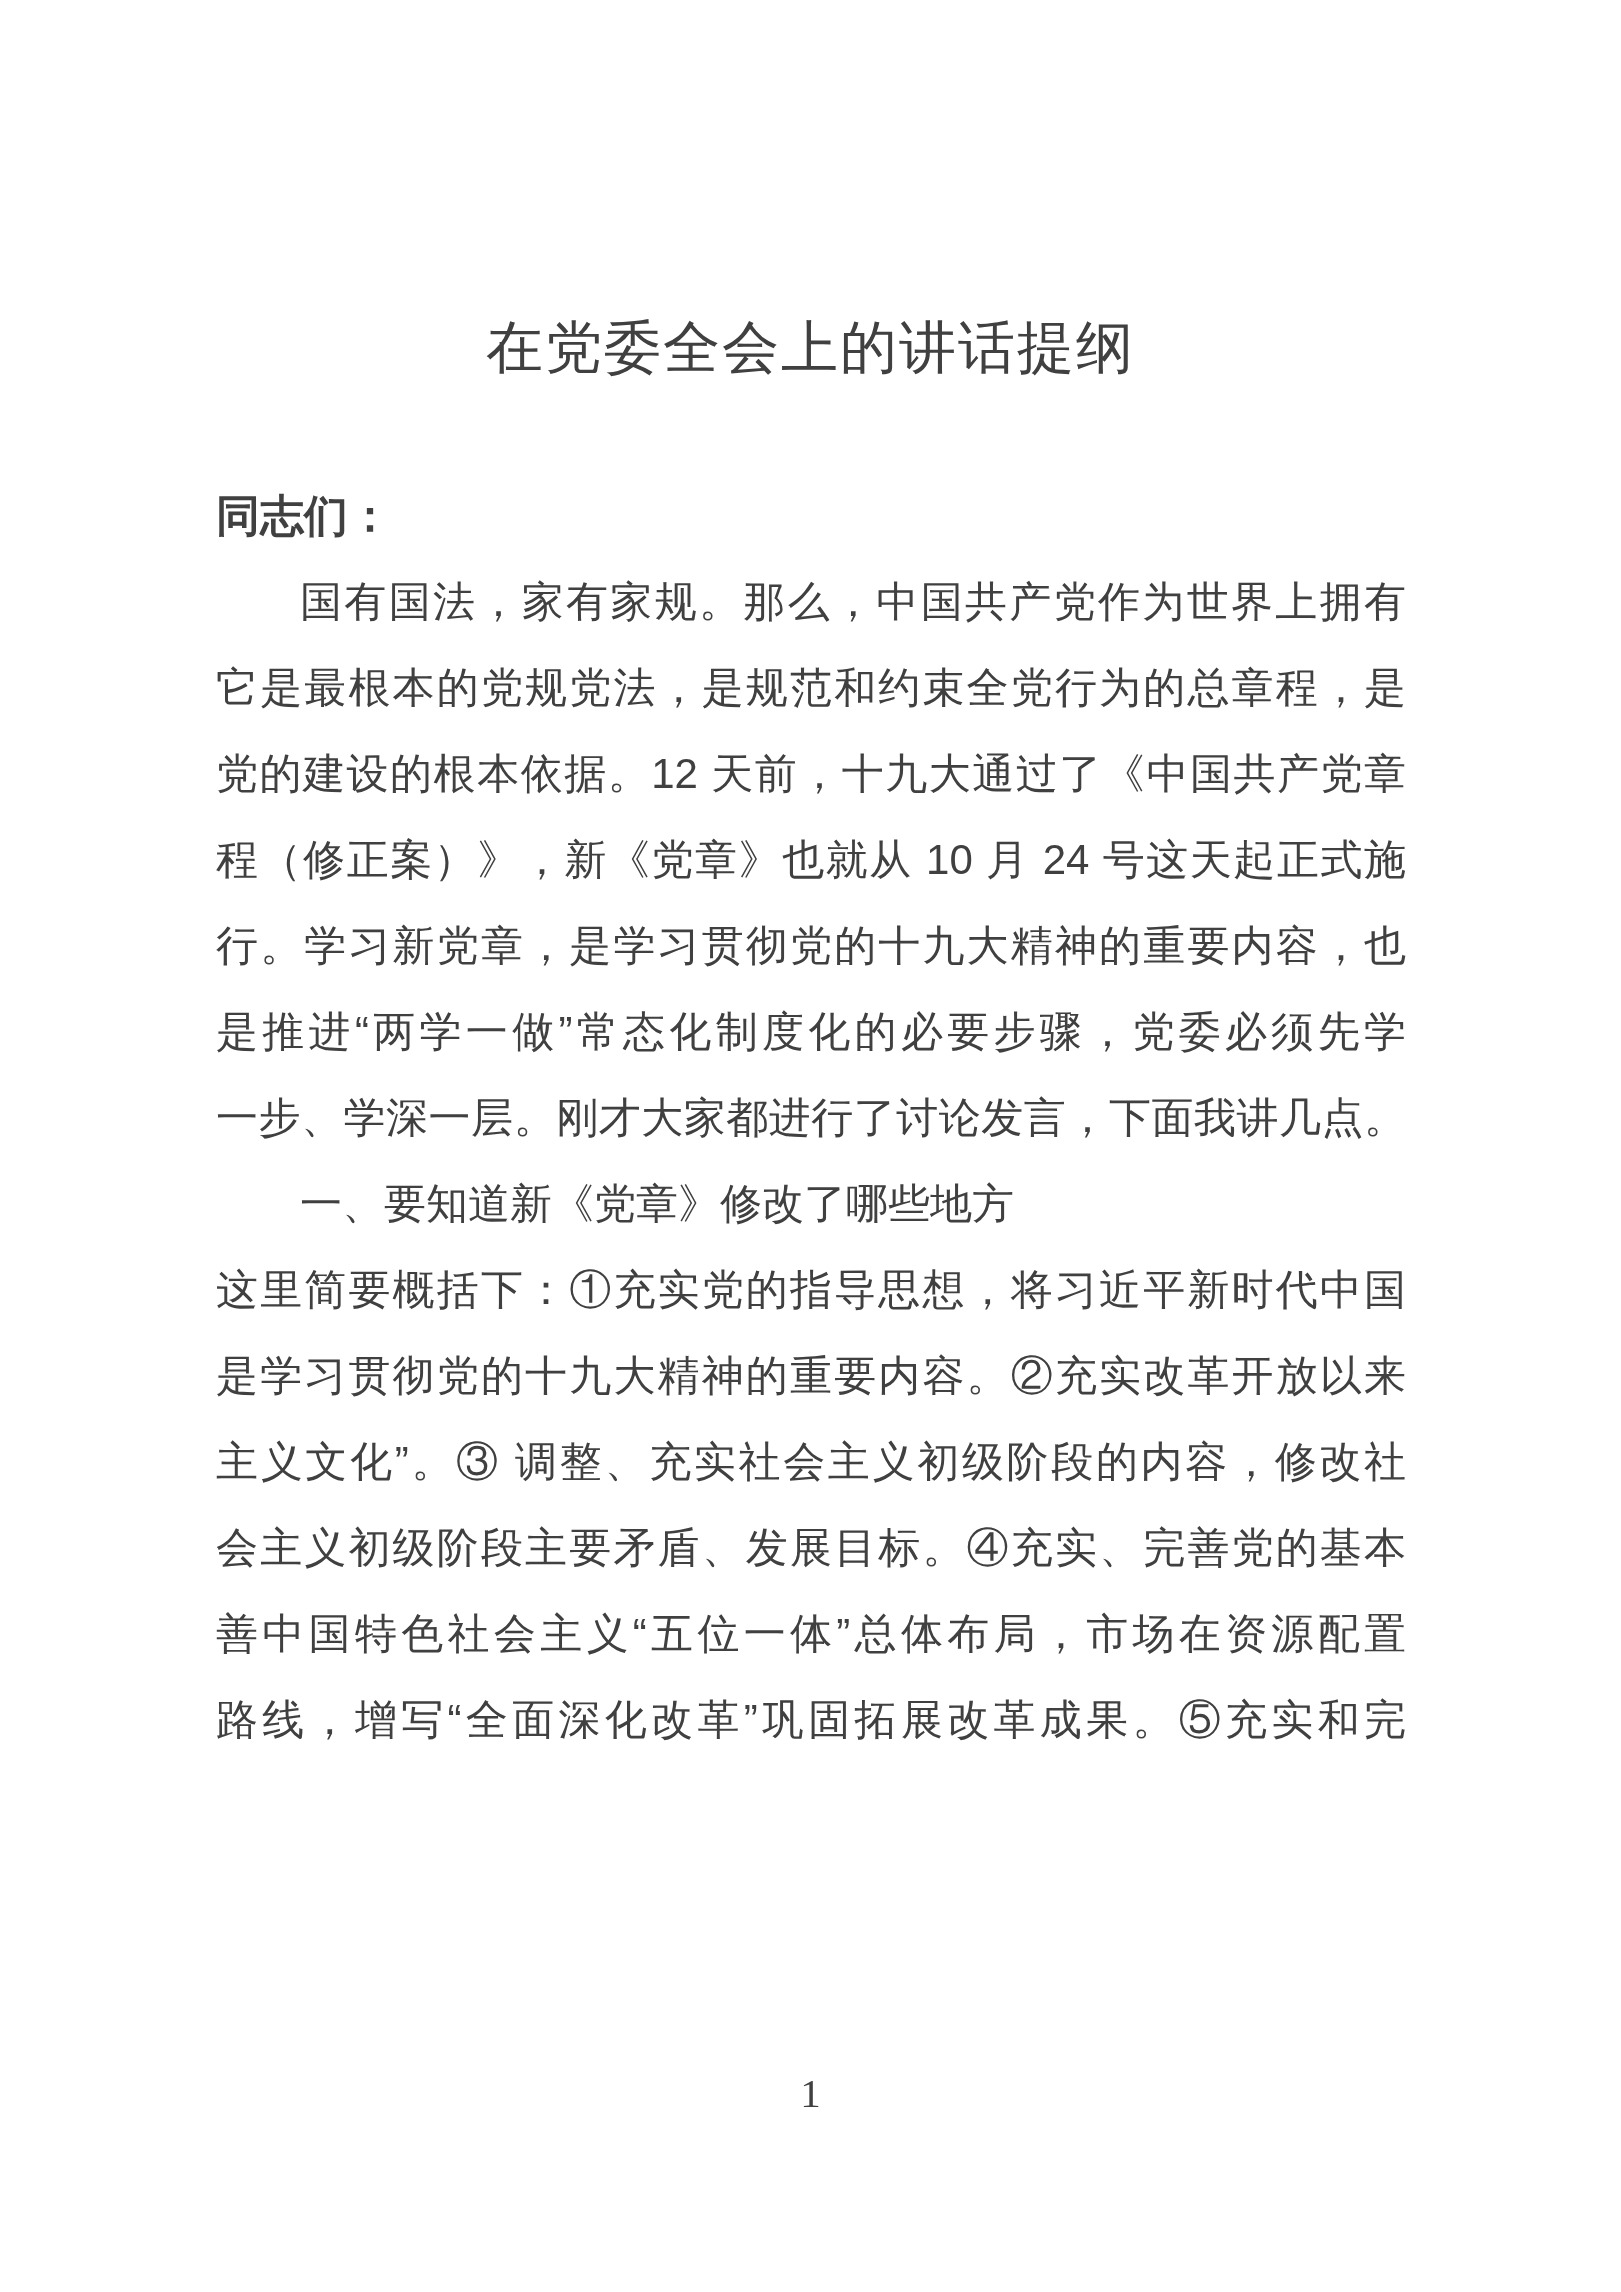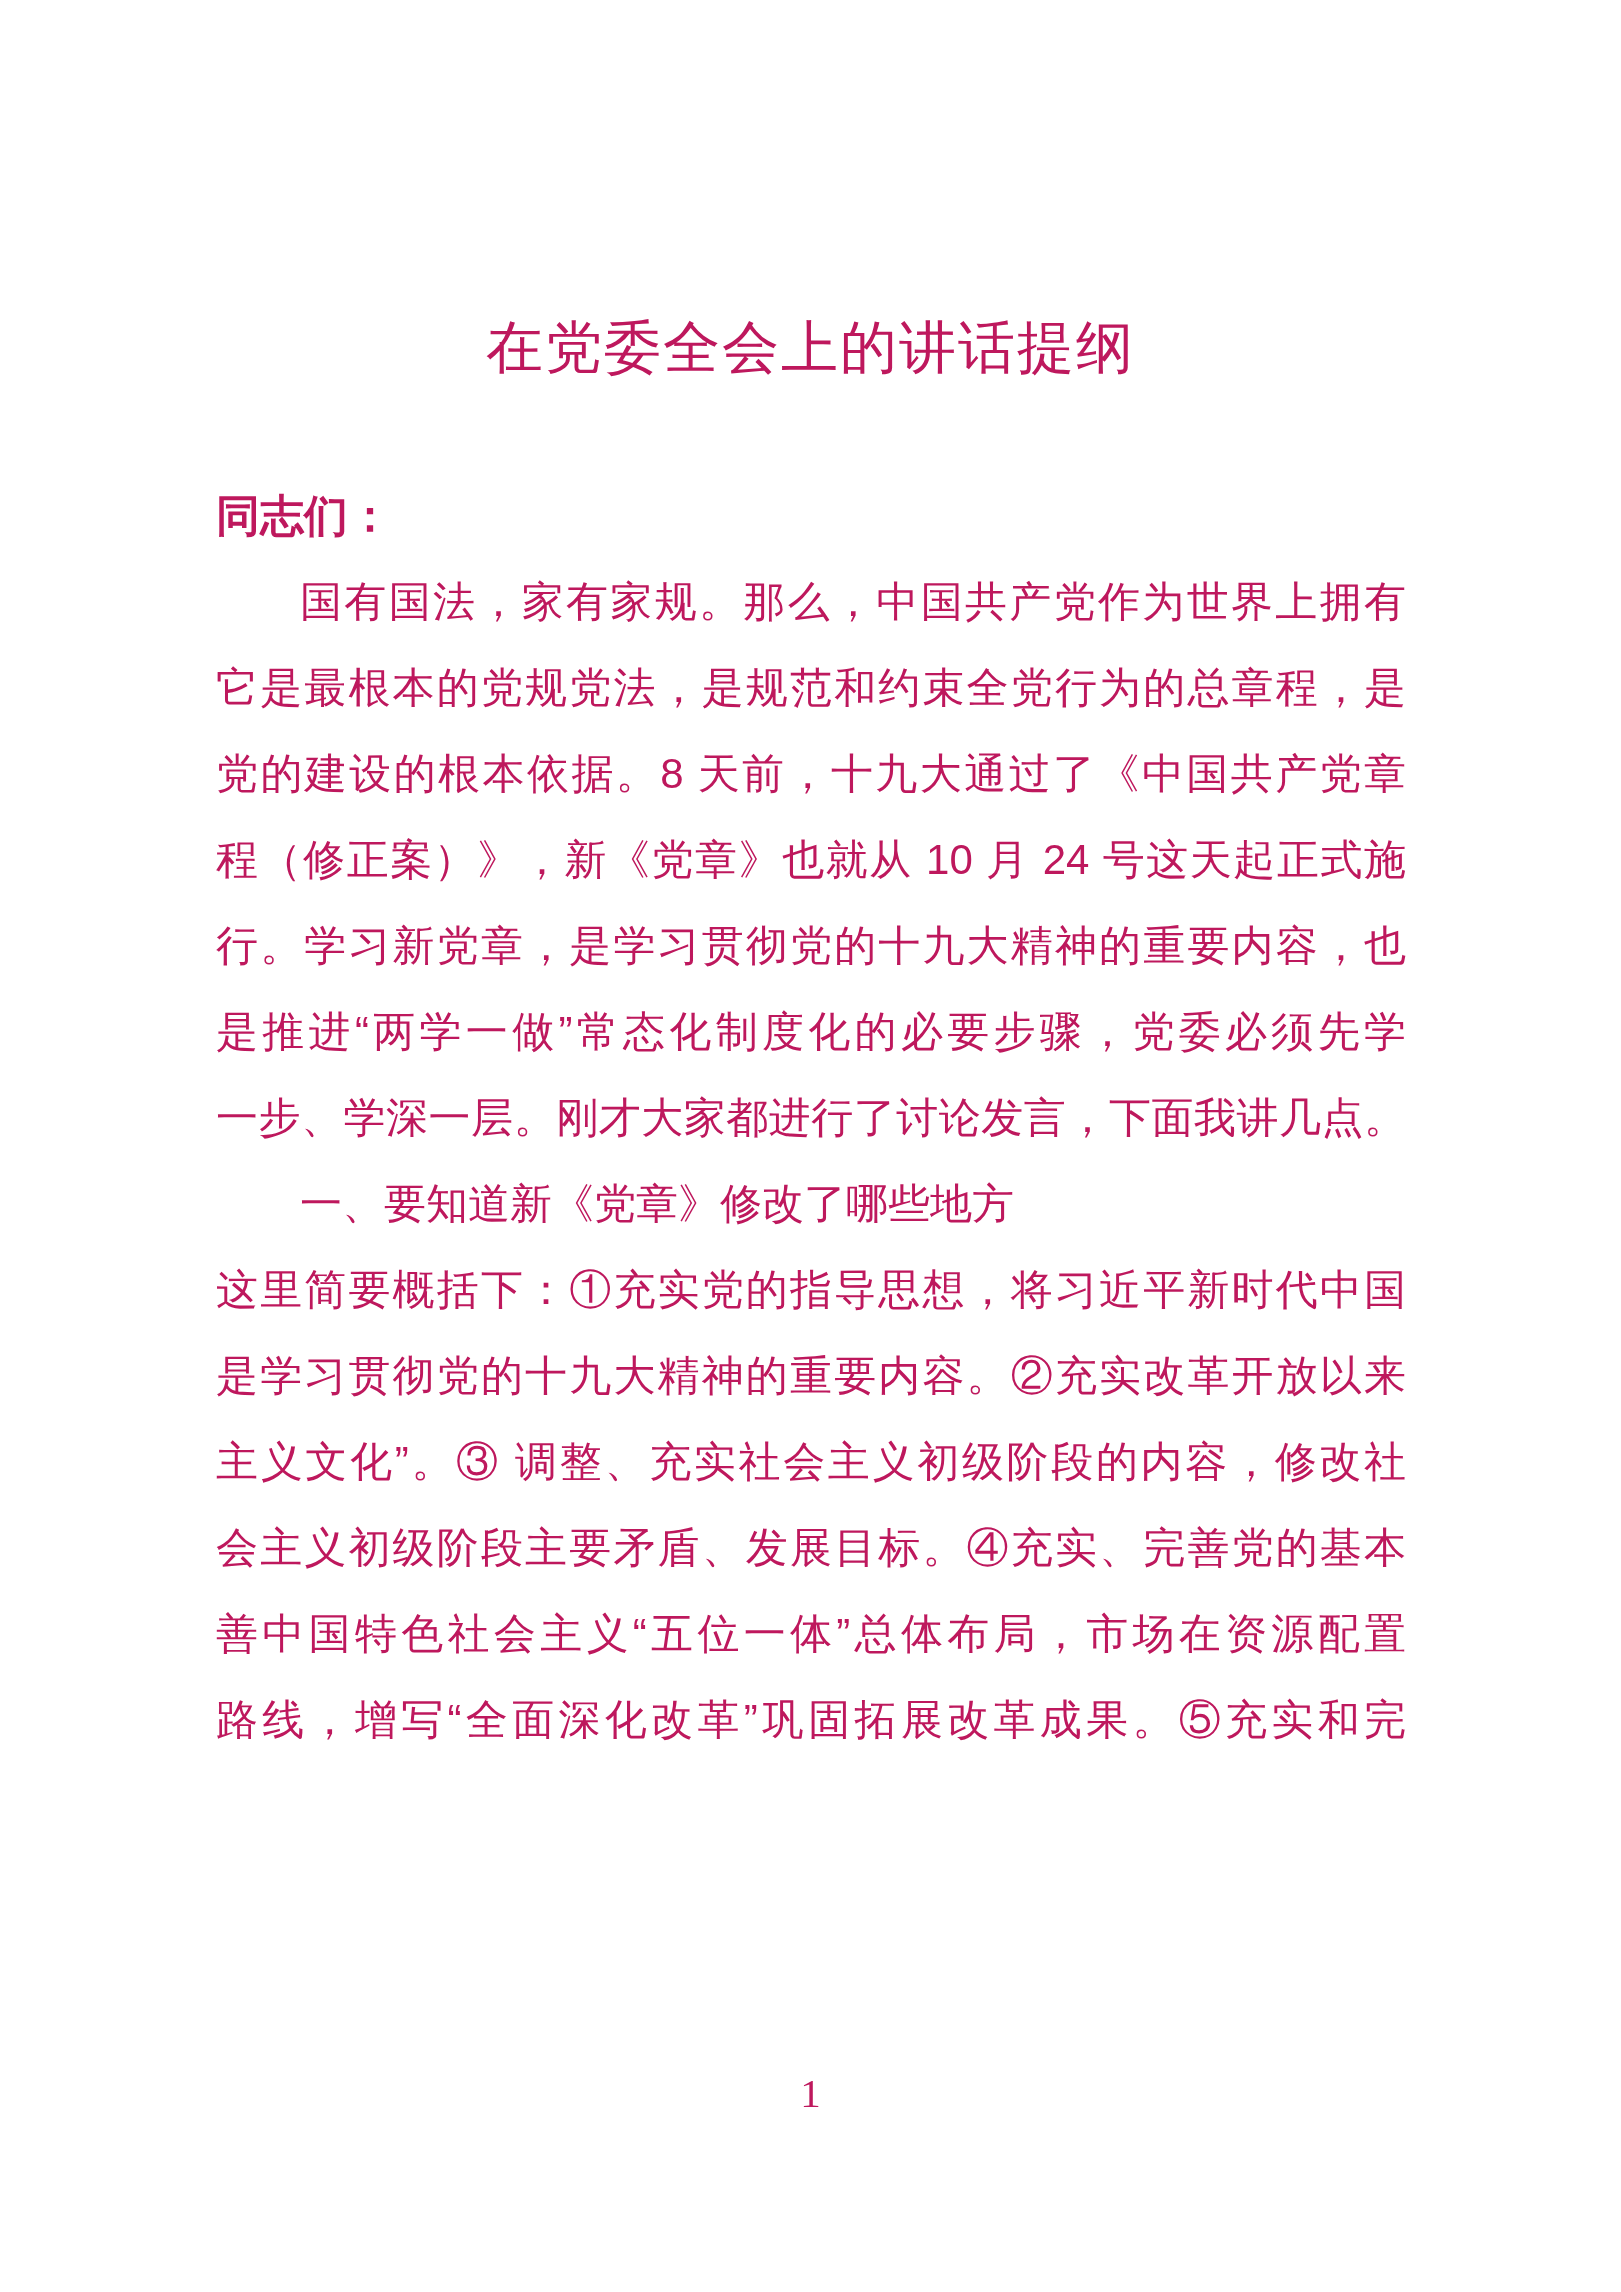--- a/index.html
+++ b/index.html
@@ -5,21 +5,21 @@
   html, body {
     margin: 0;
     padding: 0;
     background: #ffffff;
   }
   .page {
     position: relative;
     width: 1621px;
     height: 2293px;
     background: #ffffff;
-    color: #be185d;
+    color: #404040;
     font-family: "Liberation Sans", sans-serif;
     overflow: hidden;
   }
   .doc-title {
     position: absolute;
     top: 318px;
     left: 0;
     width: 100%;
     text-align: center;
     font-size: 57px;
@@ -72,21 +72,21 @@
 
   <div class="doc-title">在党委全会上的讲话提纲</div>
 
   <div class="content">
 
     <div class="line salutation">同志们：</div>
 
     <div>
       <div class="line indent">国有国法，家有家规。那么，中国共产党作为世界上拥有</div>
       <div class="line">它是最根本的党规党法，是规范和约束全党行为的总章程，是</div>
-      <div class="line">党的建设的根本依据。8 天前，十九大通过了《中国共产党章</div>
+      <div class="line">党的建设的根本依据。12 天前，十九大通过了《中国共产党章</div>
       <div class="line">程（修正案）》，新《党章》也就从 10 月 24 号这天起正式施</div>
       <div class="line">行。学习新党章，是学习贯彻党的十九大精神的重要内容，也</div>
       <div class="line">是推进“两学一做”常态化制度化的必要步骤，党委必须先学</div>
       <div class="line">一步、学深一层。刚才大家都进行了讨论发言，下面我讲几点。</div>
     </div>
 
     <div class="line heading-line">一、要知道新《党章》修改了哪些地方</div>
 
     <div>
       <div class="line">这里简要概括下：①充实党的指导思想，将习近平新时代中国</div>

